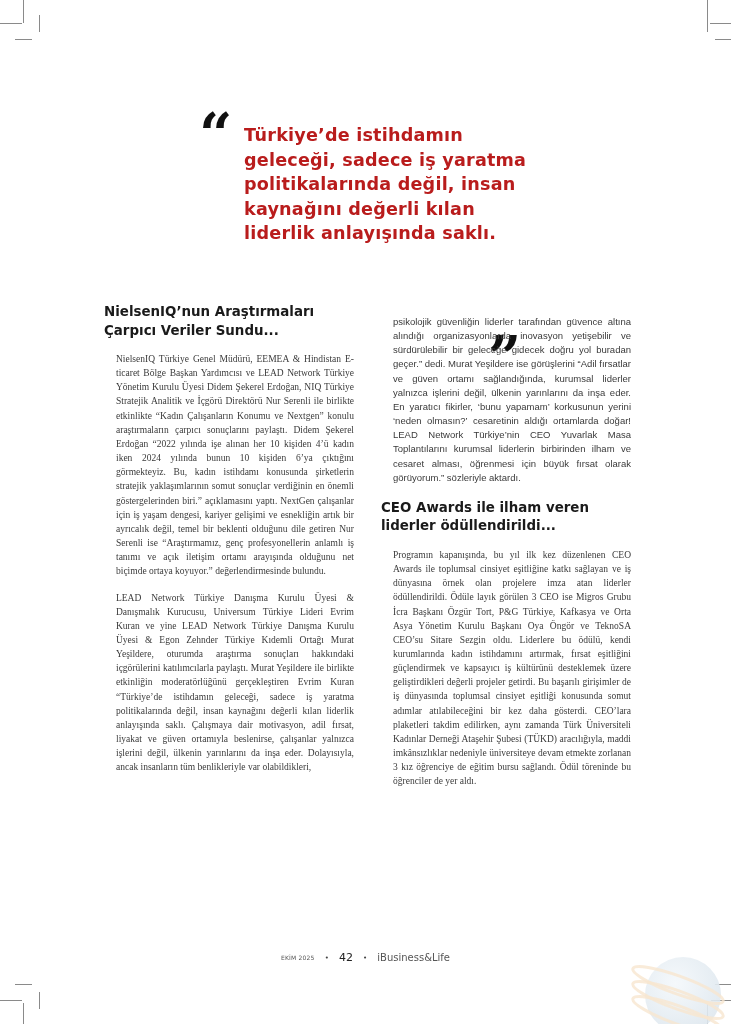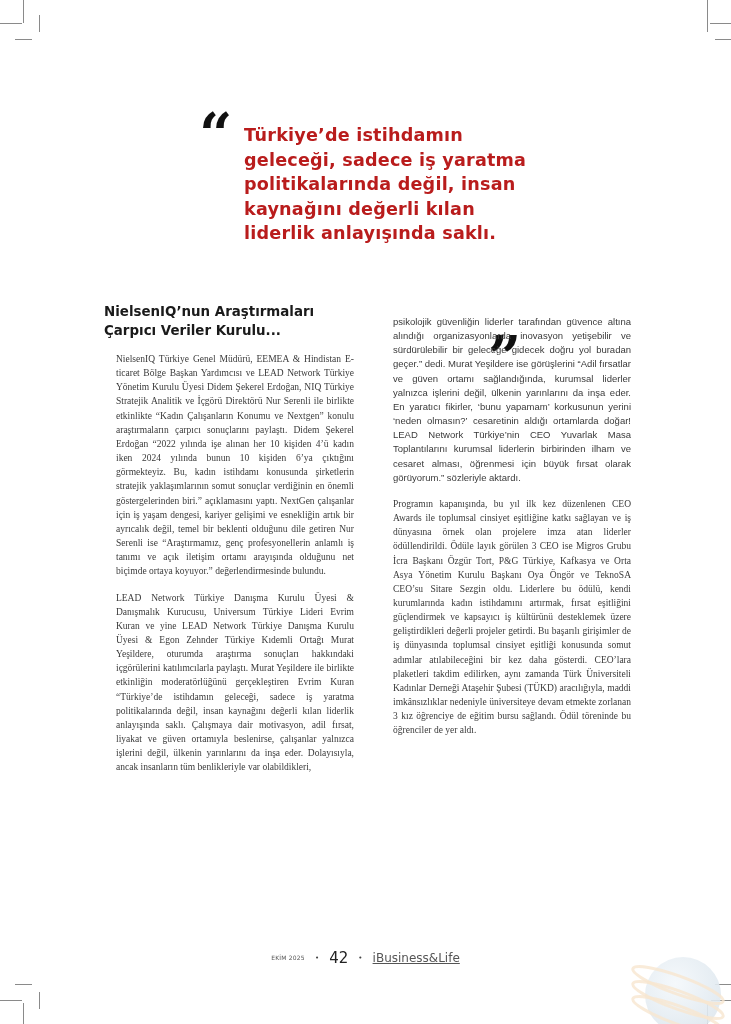--- a/index.html
+++ b/index.html
@@ -13,22 +13,22 @@
   .col-left { left: 104px; top: 303px; }
   .col-right { left: 381px; top: 303px; }
   h2 { margin: 0; font-family: "DejaVu Sans", sans-serif; font-weight: bold; font-size: 13.4px; line-height: 18.5px; color: #1a1a1a; }
   p { margin: 12px; font-family: "Liberation Sans", sans-serif; font-size: 9.5px; line-height: 14.15px; color: #3a3a3a; text-align: justify; text-align-last: left; }
   .gap-head { margin-top: 12px; font-family: Liberation Serif, serif; }
   .gap-sec { margin-top: 14px; }
   .footer { position: absolute; top: 947px; left: 0; width: 731px; text-align: center; font-family: "DejaVu Sans", sans-serif; color: #333; }
   .footer span { display: inline-block; vertical-align: middle; }
   .f-date { font-size: 6px; letter-spacing: 0.2px; color: #555; }
   .f-dot { font-size: 7px; margin: 0 5px; color: #444; }
-  .f-page { font-size: 15px; color: #222; }
-  .f-brand { font-size: 12px; color: #555; text-decoration: underline; }
+  .f-page { font-size: 11px; color: #222; }
+  .f-brand { font-size: 10px; color: #555; }
   .planet { position: absolute; left: 628px; top: 945px; width: 110px; height: 90px; }
 </style>
 </head>
 <body>
 
 <div class="crop" style="left:23px;top:0;width:1px;height:23px;"></div>
 <div class="crop" style="left:0;top:23px;width:22px;height:1px;"></div>
 <div class="crop" style="left:39px;top:15px;width:1px;height:17px;"></div>
 <div class="crop" style="left:15px;top:39px;width:17px;height:1px;"></div>
 
@@ -46,27 +46,28 @@
 <div class="crop" style="left:715px;top:984px;width:16px;height:1px;"></div>
 <div class="crop" style="left:711px;top:1000px;width:20px;height:1px;"></div>
 
 <div class="quote-block">
   <div class="qmark-open">“</div>
   <div class="quote-text">Türkiye’de istihdamın geleceği, sadece iş yaratma politikalarında değil, insan kaynağını değerli kılan liderlik anlayışında saklı.</div>
   <div class="qmark-close">”</div>
 </div>
 
 <div class="col col-left">
-  <h2>NielsenIQ’nun Araştırmaları Çarpıcı Veriler Kurulu...</h2>
+  <h2>NielsenIQ’nun Araştırmaları Çarpıcı Veriler Sundu...</h2>
   <p class="gap-head">NielsenIQ Türkiye Genel Müdürü, EEMEA &amp; Hindistan E-ticaret Bölge Başkan Yardımcısı ve LEAD Network Türkiye Yönetim Kurulu Üyesi Didem Şekerel Erdoğan, NIQ Türkiye Stratejik Analitik ve İçgörü Direktörü Nur Serenli ile birlikte etkinlikte “Kadın Çalışanların Konumu ve Nextgen” konulu araştırmaların çarpıcı sonuçlarını paylaştı. Didem Şekerel Erdoğan “2022 yılında işe alınan her 10 kişiden 4’ü kadın iken 2024 yılında bunun 10 kişiden 6’ya çıktığını görmekteyiz. Bu, kadın istihdamı konusunda şirketlerin stratejik yaklaşımlarının somut sonuçlar verdiğinin en önemli göstergelerinden biri.” açıklamasını yaptı. NextGen çalışanlar için iş yaşam dengesi, kariyer gelişimi ve esnekliğin artık bir ayrıcalık değil, temel bir beklenti olduğunu dile getiren Nur Serenli ise “Araştırmamız, genç profesyonellerin anlamlı iş tanımı ve açık iletişim ortamı arayışında olduğunu net biçimde ortaya koyuyor.” değerlendirmesinde bulundu.</p>
   <p class="gap-head">LEAD Network Türkiye Danışma Kurulu Üyesi &amp; Danışmalık Kurucusu, Universum Türkiye Lideri Evrim Kuran ve yine LEAD Network Türkiye Danışma Kurulu Üyesi &amp; Egon Zehnder Türkiye Kıdemli Ortağı Murat Yeşildere, oturumda araştırma sonuçları hakkındaki içgörülerini katılımcılarla paylaştı. Murat Yeşildere ile birlikte etkinliğin moderatörlüğünü gerçekleştiren Evrim Kuran “Türkiye’de istihdamın geleceği, sadece iş yaratma politikalarında değil, insan kaynağını değerli kılan  liderlik anlayışında saklı. Çalışmaya dair motivasyon, adil fırsat, liyakat ve güven ortamıyla beslenirse, çalışanlar yalnızca işlerini değil, ülkenin yarınlarını da inşa eder. Dolayısıyla, ancak insanların tüm benlikleriyle var olabildikleri,</p>
 </div>
 
 <div class="col col-right">
   <p>psikolojik güvenliğin liderler tarafından güvence altına alındığı organizasyonlarda inovasyon yetişebilir ve sürdürülebilir bir geleceğe gidecek doğru yol buradan geçer.” dedi. Murat Yeşildere ise görüşlerini “Adil fırsatlar ve güven ortamı sağlandığında, kurumsal liderler yalnızca işlerini değil, ülkenin yarınlarını da inşa eder. En yaratıcı fikirler, ‘bunu yapamam’ korkusunun yerini ‘neden olmasın?’ cesaretinin aldığı ortamlarda doğar! LEAD Network Türkiye’nin CEO Yuvarlak Masa Toplantılarını kurumsal liderlerin birbirinden ilham ve cesaret alması, öğrenmesi için büyük fırsat olarak görüyorum.” sözleriyle aktardı.</p>
+  <h2 class="gap-sec">CEO Awards ile ilham veren liderler ödüllendirildi...</h2>
   <p class="gap-head">Programın kapanışında, bu yıl ilk kez düzenlenen CEO Awards ile toplumsal cinsiyet eşitliğine katkı sağlayan ve iş dünyasına örnek olan projelere imza atan liderler ödüllendirildi. Ödüle layık görülen 3 CEO ise Migros Grubu İcra Başkanı Özgür Tort, P&amp;G Türkiye, Kafkasya ve Orta Asya Yönetim Kurulu Başkanı Oya Öngör ve TeknoSA CEO’su Sitare Sezgin oldu. Liderlere bu ödülü, kendi kurumlarında kadın istihdamını artırmak, fırsat eşitliğini güçlendirmek ve kapsayıcı iş kültürünü desteklemek üzere geliştirdikleri değerli projeler getirdi. Bu başarılı girişimler de iş dünyasında toplumsal cinsiyet eşitliği konusunda somut adımlar atılabileceğini bir kez daha gösterdi. CEO’lara plaketleri takdim edilirken, aynı zamanda Türk Üniversiteli Kadınlar Derneği Ataşehir Şubesi (TÜKD) aracılığıyla, maddi imkânsızlıklar nedeniyle üniversiteye devam etmekte zorlanan 3 kız öğrenciye de eğitim bursu sağlandı. Ödül töreninde bu öğrenciler de yer aldı.</p>
 </div>
 
 <div class="footer">
   <span class="f-date">EKİM 2025</span>
   <span class="f-dot">•</span>
   <span class="f-page">42</span>
   <span class="f-dot">•</span>
   <span class="f-brand">iBusiness&amp;Life</span>
 </div>

